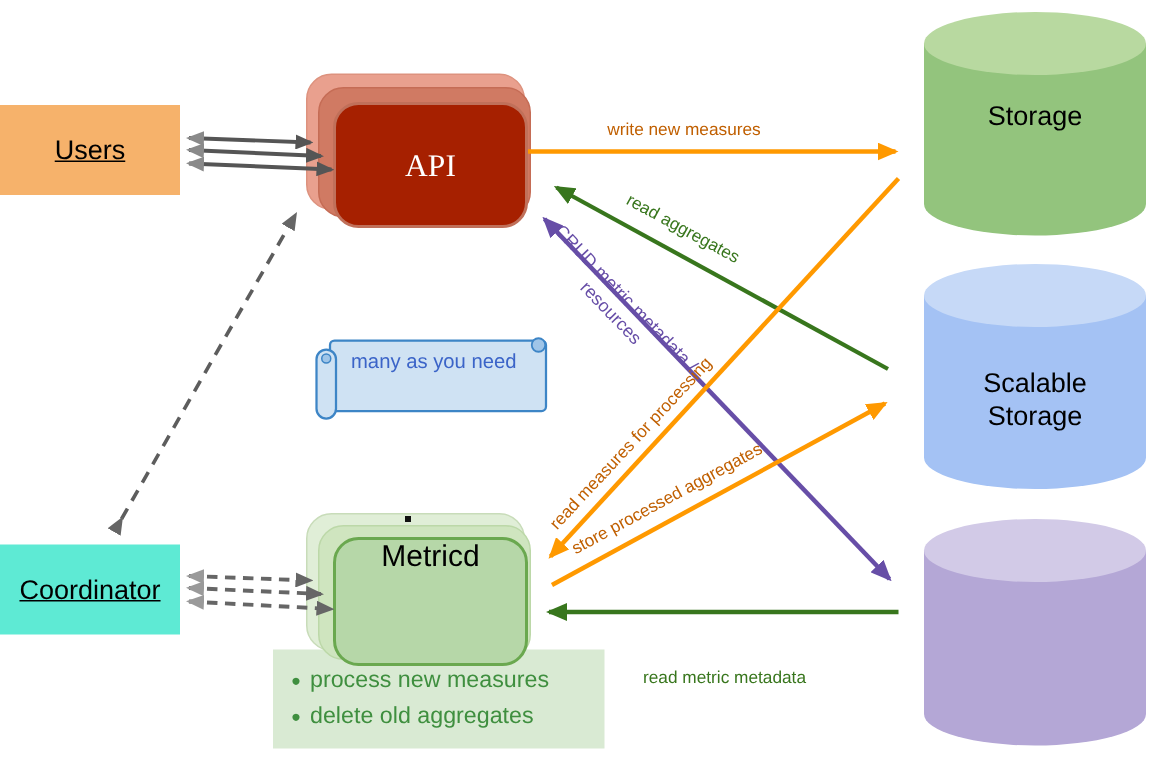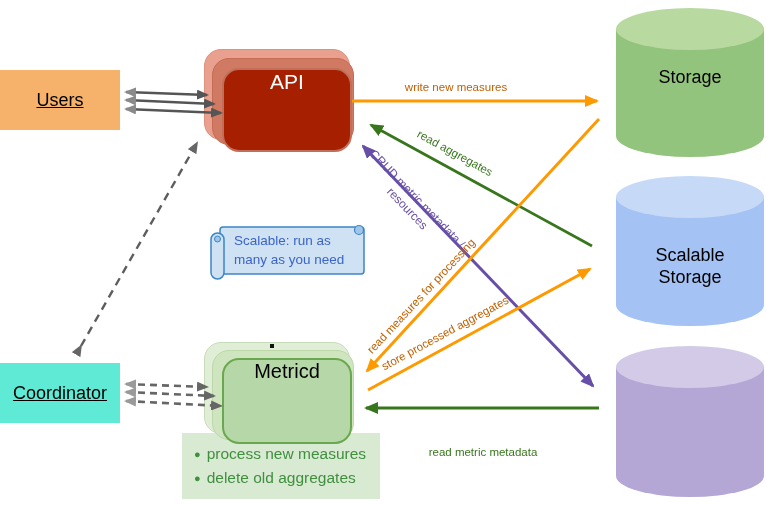--- a/index.html
+++ b/index.html
@@ -6,27 +6,27 @@
   .stage{position:relative;width:766px;height:505px;background:#ffffff;overflow:hidden;
          font-family:"Liberation Sans", sans-serif;}
   .box{position:absolute;display:flex;align-items:center;justify-content:center;
        font-size:18px;color:#000;text-decoration:underline;}
   .users{left:0;top:70px;width:120px;height:60px;background:#f6b26b;}
   .coordinator{left:0;top:363px;width:120px;height:60px;background:#5eead4;}
   .rbox{position:absolute;border-radius:17px;}
   .api-back1{left:204px;top:49px;width:144px;height:89px;background:#e9a08e;border:1px solid #dd927e;}
   .api-back2{left:212px;top:58px;width:140px;height:85px;background:#d07a63;border:1px solid #c56c55;}
   .api-front{left:222px;top:68px;width:126px;height:80px;background:#a62000;border:2px solid #c0705a;
-             display:flex;align-items:flex-start;justify-content:center;color:#fff;font-size:21px;}
+             display:flex;align-items:center;justify-content:center;color:#fff;font-size:21px;font-family:Liberation Serif, serif;}
   .met-back1{left:204px;top:342px;width:144px;height:90px;background:#e0eed7;border:1px solid #c8dcb9;}
   .met-back2{left:212px;top:350px;width:140px;height:88px;background:#cfe5bf;border:1px solid #bcd8a8;}
   .met-front{left:222px;top:358px;width:126px;height:82px;background:#b6d7a8;border:2px solid #6aa84f;
              display:flex;align-items:flex-start;justify-content:center;color:#000;font-size:20px;}
   .dot{position:absolute;left:270px;top:344px;width:4px;height:4px;background:#111;}
-  .notes{position:absolute;left:182px;top:433px;width:198px;height:66px;background:#d9ead3;
+  .notes{position:absolute;left:182px;top:433px;width:221px;height:66px;background:#d9ead3;
          z-index:1;color:#3f8f3f;font-size:15.5px;padding:9px 0 0 12px;box-sizing:border-box;line-height:24px;}
   .notes .row{white-space:nowrap;}
   .notes .b{font-size:11px;vertical-align:1px;margin-right:6px;}
   .stackwrap{position:absolute;z-index:2;}
   .cyl{position:absolute;left:614px;width:152px;}
   .cyl-label{position:absolute;left:614px;width:152px;text-align:center;font-size:18px;
              line-height:22px;color:#000;z-index:4;}
   .callout{position:absolute;left:208px;top:222px;width:162px;height:62px;z-index:3;}
   .callout-text{position:absolute;left:26px;top:9px;font-size:13.5px;line-height:19px;color:#3b64c8;}
   svg.arrows{position:absolute;left:0;top:0;z-index:5;pointer-events:none;}
@@ -75,21 +75,20 @@
   </div>
 
   <div class="callout">
     <svg width="162" height="62">
       <rect x="12" y="5" width="144" height="47" rx="3" fill="#cfe2f3" stroke="#3d85c6" stroke-width="1.5"></rect>
       <rect x="3" y="11" width="13" height="46" rx="6.5" fill="#cfe2f3" stroke="#3d85c6" stroke-width="1.5"></rect>
       <circle cx="9.5" cy="17" r="3" fill="#9fc5e8" stroke="#3d85c6" stroke-width="1"></circle>
       <circle cx="151" cy="8" r="4.5" fill="#9fc5e8" stroke="#3d85c6" stroke-width="1.2"></circle>
     </svg>
     <div class="callout-text">
-      <div>Scalable: run as</div>
       <div>many as you need</div>
     </div>
   </div>
 
   <svg class="cyl" style="top:7px" width="152" height="152">
     <path d="M2,22 L2,129 A74,21 0 0 0 150,129 L150,22 Z" fill="#93c47d"></path>
     <ellipse cx="76" cy="22" rx="74" ry="21" fill="#b8d9a0"></ellipse>
   </svg>
   <div class="cyl-label" style="top:66px">
     <div>Storage</div>

